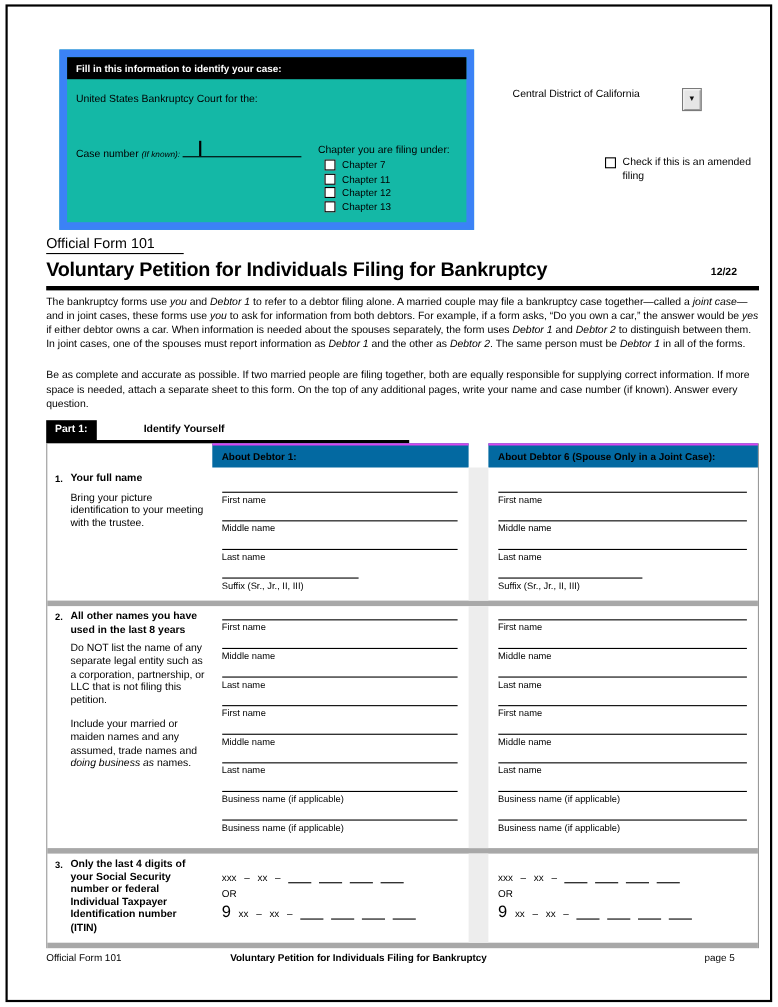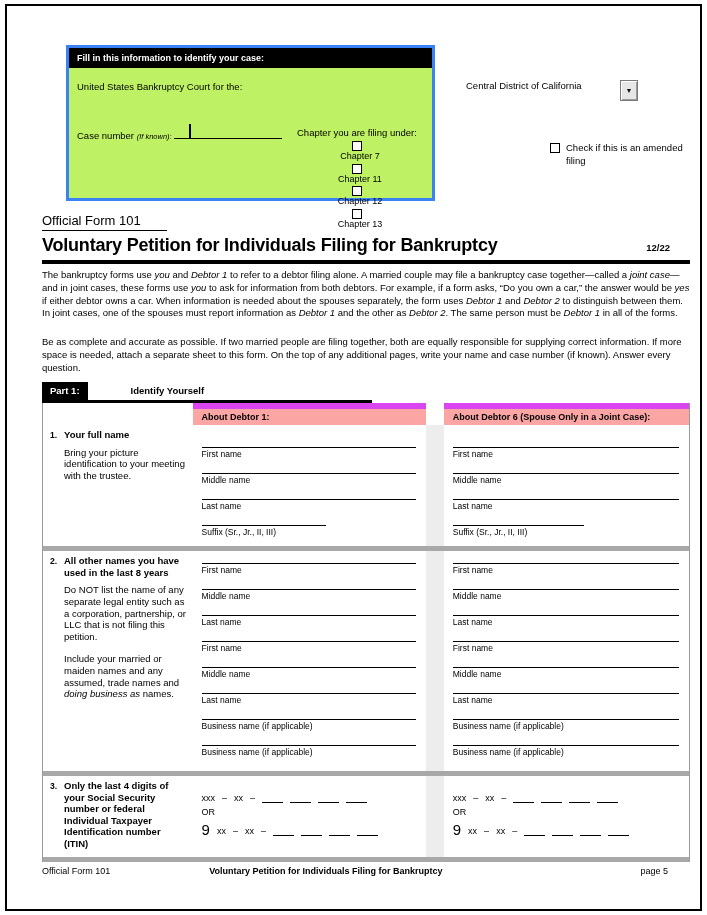--- a/index.html
+++ b/index.html
@@ -1,30 +1,30 @@
 <!DOCTYPE html>
 <html><head>
 <meta charset="utf-8">
 <style>
   html,body{margin:0;padding:0;background:#fff;width:707px;height:915px;
     font-family:"Liberation Sans",sans-serif;color:#000;-webkit-font-smoothing:antialiased;}
   .frame{position:absolute;left:5px;top:4px;width:693px;height:903px;border:2px solid #000;}
   .abs{position:absolute;}
 
   
-  .fill-box{left:66px;top:45px;width:363px;height:150px;border:3px solid #3b82f6;background:#bef264;}
+  .fill-box{left:54px;top:45px;width:363px;height:150px;border:7px solid #3b82f6;background:#14b8a6;}
   .fill-box-header{background:#000;color:#fff;font-weight:bold;font-size:9px;padding:5px 8px 5px 8px;}
   .court-label{position:absolute;left:8px;top:33px;font-size:9.5px;}
   .case-row{position:absolute;left:8px;top:79px;font-size:9.5px;white-space:nowrap;}
   .cn-hint{font-style:italic;font-size:7.5px;}
   .cn-line{display:inline-block;width:108px;height:11px;border-bottom:1.5px solid #000;position:relative;vertical-align:baseline;}
   .caret{position:absolute;left:15px;top:-3px;width:1.5px;height:14px;background:#000;}
   .chapter-block{position:absolute;left:228px;top:79px;font-size:9px;}
   .chapter-q{font-size:9.5px;margin-bottom:3px;}
-  .chapter-item{margin:0 0 2.5px 6px;display:flex;align-items:center;flex-direction:column;}
+  .chapter-item{margin:0 0 2.5px 6px;display:flex;align-items:center;}
   .cb{display:inline-block;width:8px;height:8px;border:1.4px solid #000;background:#fff;margin-right:6px;flex:0 0 auto;}
 
   
   .district{left:466px;top:80px;width:172px;display:flex;align-items:flex-start;font-size:9.5px;}
   .combo-btn{margin-left:auto;width:16px;height:19px;background:#e6e6e6;border:1px solid #7a7a7a;
     box-shadow:inset 1px 1px 0 #fff, inset -1px -1px 0 #9a9a9a;display:flex;align-items:center;justify-content:center;}
   .combo-arrow{font-size:7px;line-height:1;color:#111;}
 
   
   .amended{left:550px;top:141px;width:140px;display:flex;font-size:9.5px;line-height:13px;}
@@ -47,21 +47,21 @@
   .part1-title{font-weight:bold;font-size:9.5px;margin-left:12px;}
 
   
   .ptable{left:42px;top:403px;width:648px;border-left:1px solid #9a9a9a;border-right:1px solid #9a9a9a;box-sizing:border-box;}
   .trow{display:flex;width:100%;}
   .qcol{width:150px;box-sizing:border-box;padding:4px 6px 0 7px;}
   .d1col{width:234px;box-sizing:border-box;padding:0 10px 0 9px;}
   .gut{width:18px;box-sizing:border-box;}
   .d2col{width:246px;box-sizing:border-box;padding:0 10px 0 9px;}
   .hdr-row{height:22px;}
-  .hdr-row .d1col,.hdr-row .d2col{background:#fca5a5;border-top:6px solid #d946ef;
+  .hdr-row .d1col,.hdr-row .d2col{background:#0369a1;border-top:2px solid #d946ef;
     font-size:9px;font-weight:bold;white-space:nowrap;display:flex;align-items:center;}
   .body-row .gut{background:#ededed;}
   .band{height:5px;background:#a8a8a8;width:100%;}
   .qnumrow{display:flex;font-size:9.5px;}
   .qnum{width:14px;flex:0 0 auto;font-weight:bold;font-size:8.5px;padding-top:1px;}
   .qtitle{font-weight:bold;line-height:11.5px;margin:0 0 6px 0;}
   .qpara{font-size:9.5px;line-height:11.8px;margin:0 0 10px 0;font-weight:normal;}
   .fields{display:block;}
   .field{height:26px;}
   .flabel{border-top:1.2px solid #000;padding-top:1.5px;font-size:8.5px;line-height:9px;}

